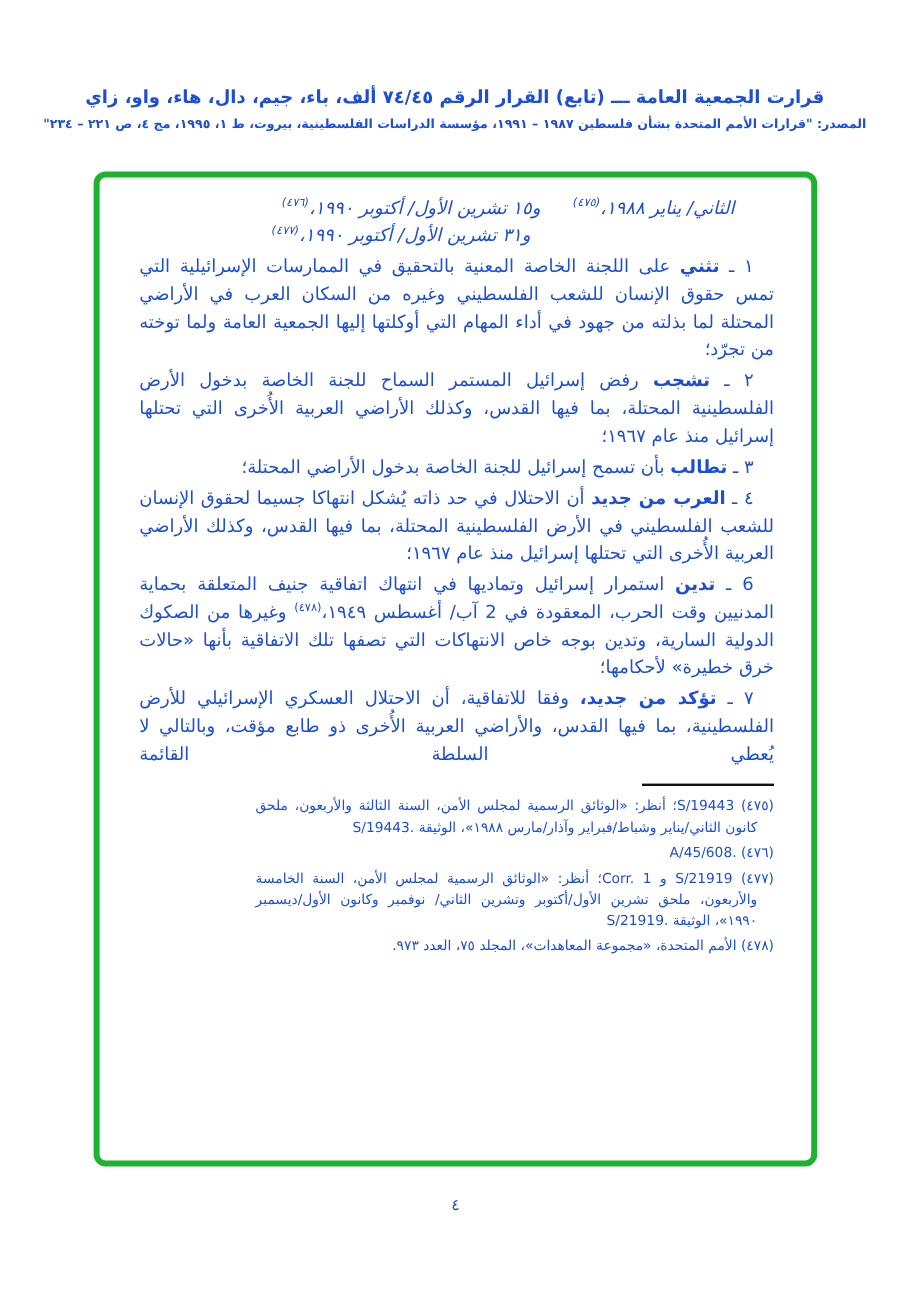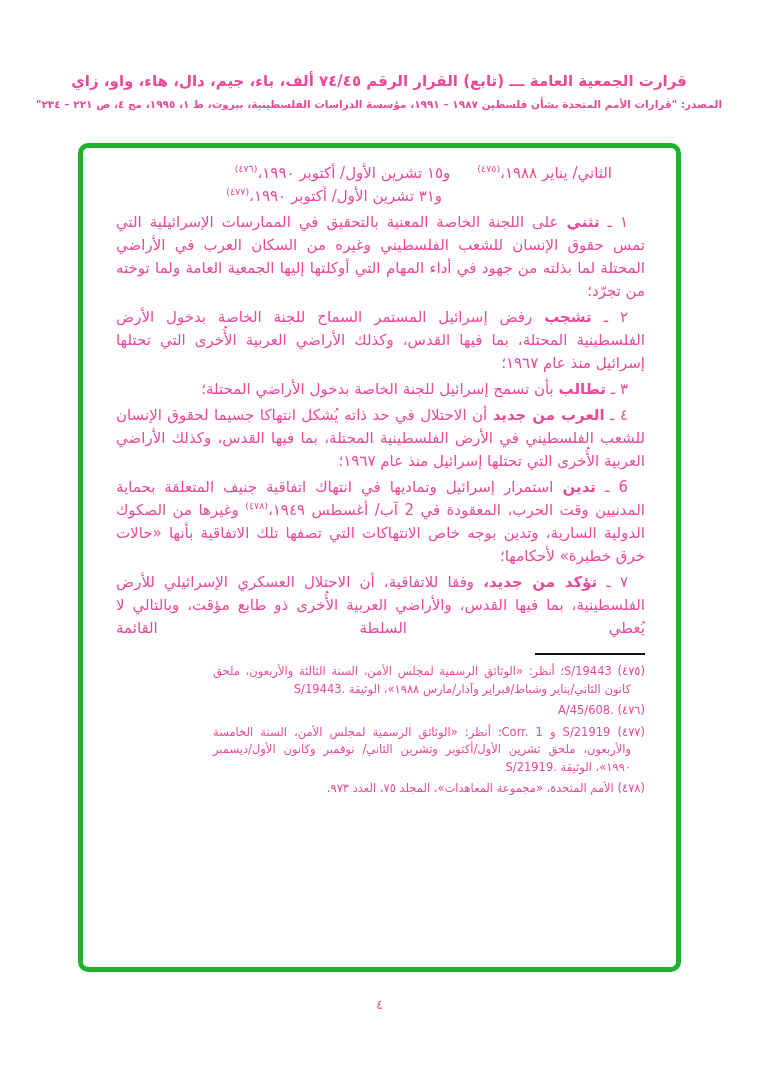--- a/index.html
+++ b/index.html
@@ -1,34 +1,34 @@
 <!DOCTYPE html>
 <html lang="ar"><head>
 <meta charset="utf-8">
 <style>
   html,body { margin:0; padding:0; background:#ffffff; }
   .page {
     position:relative; width:758px; height:1078px; background:#ffffff;
-    font-family:"DejaVu Sans", sans-serif; color:#ec4899; overflow:hidden;
+    font-family:"DejaVu Sans", sans-serif; color:#1d4ed8; overflow:hidden;
   }
   
   .header { position:absolute; top:72px; left:0; right:0; text-align:center; direction:rtl; }
   .title  { font-size:15px; font-weight:bold; letter-spacing:0; }
   .source { margin-top:8px; font-size:10.5px; font-weight:bold; }
   
   .greenbox {
     position:absolute; left:78px; top:143px; width:603px; height:829px;
     box-sizing:border-box; border:5px solid #1db32d; border-radius:10px;
     padding:14px 31px 0 33px; direction:rtl; overflow:hidden;
   }
   .intro-l1 { text-align:right; padding-right:33px; white-space:nowrap;
-              font-size:15px; line-height:23px; }
+              font-size:15px; line-height:23px;font-style:italic; }
   .intro-l1 .chunk1 { margin-left:27px; }
   .intro-l2 { text-align:right; padding-right:203px; white-space:nowrap;
-              font-size:15px; line-height:23px; }
+              font-size:15px; line-height:23px;font-style:italic; }
   sup.fnref { font-size:9.5px; line-height:0; vertical-align:super; }
   .para { margin:3px 0 0 0; font-size:15px; line-height:23px;
           text-align:justify; text-indent:17px; }
   .para b { font-weight:bold; }
   .para.stretch { text-align-last:justify; }
   
   .fnsep { width:110px; border-top:2px solid #111; margin:13px 0 8px 0; }
   .footnotes { width:432px; font-size:11.5px; line-height:17.5px; }
   .fn { margin:0 0 4px 0; padding-right:14px; text-indent:-14px; text-align:justify; }
   .fn .code { direction:ltr; unicode-bidi:embed; }

